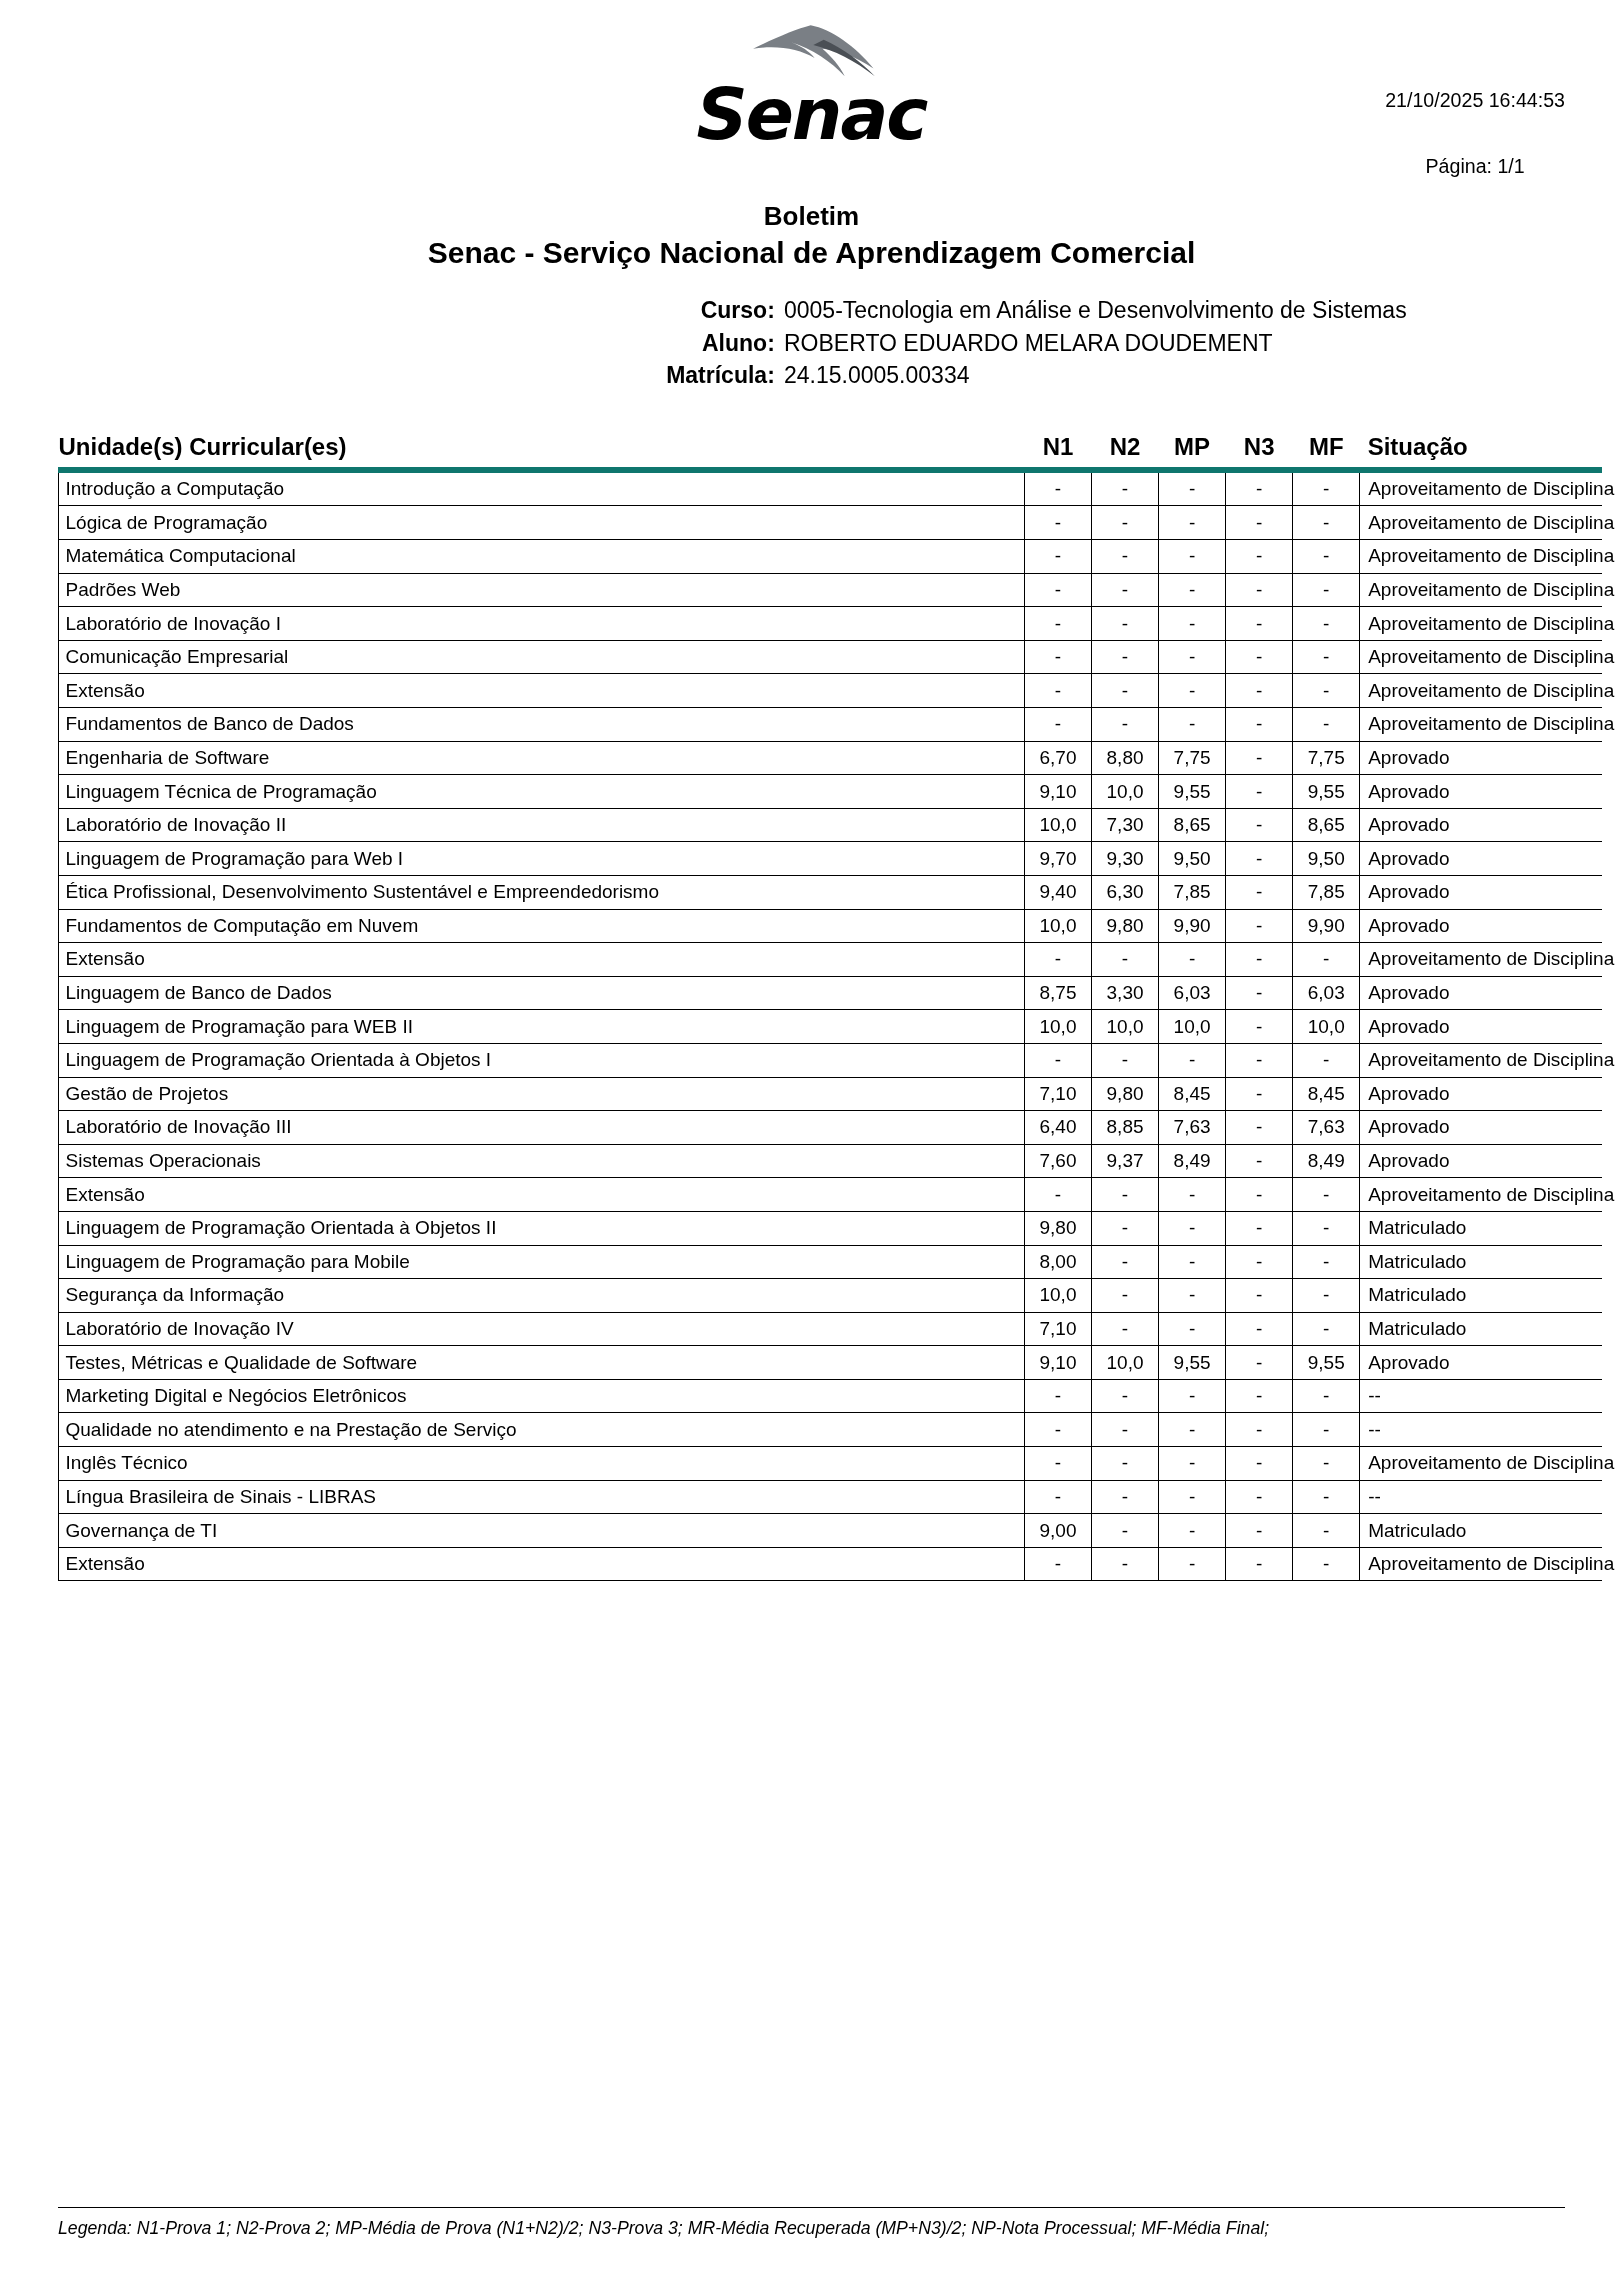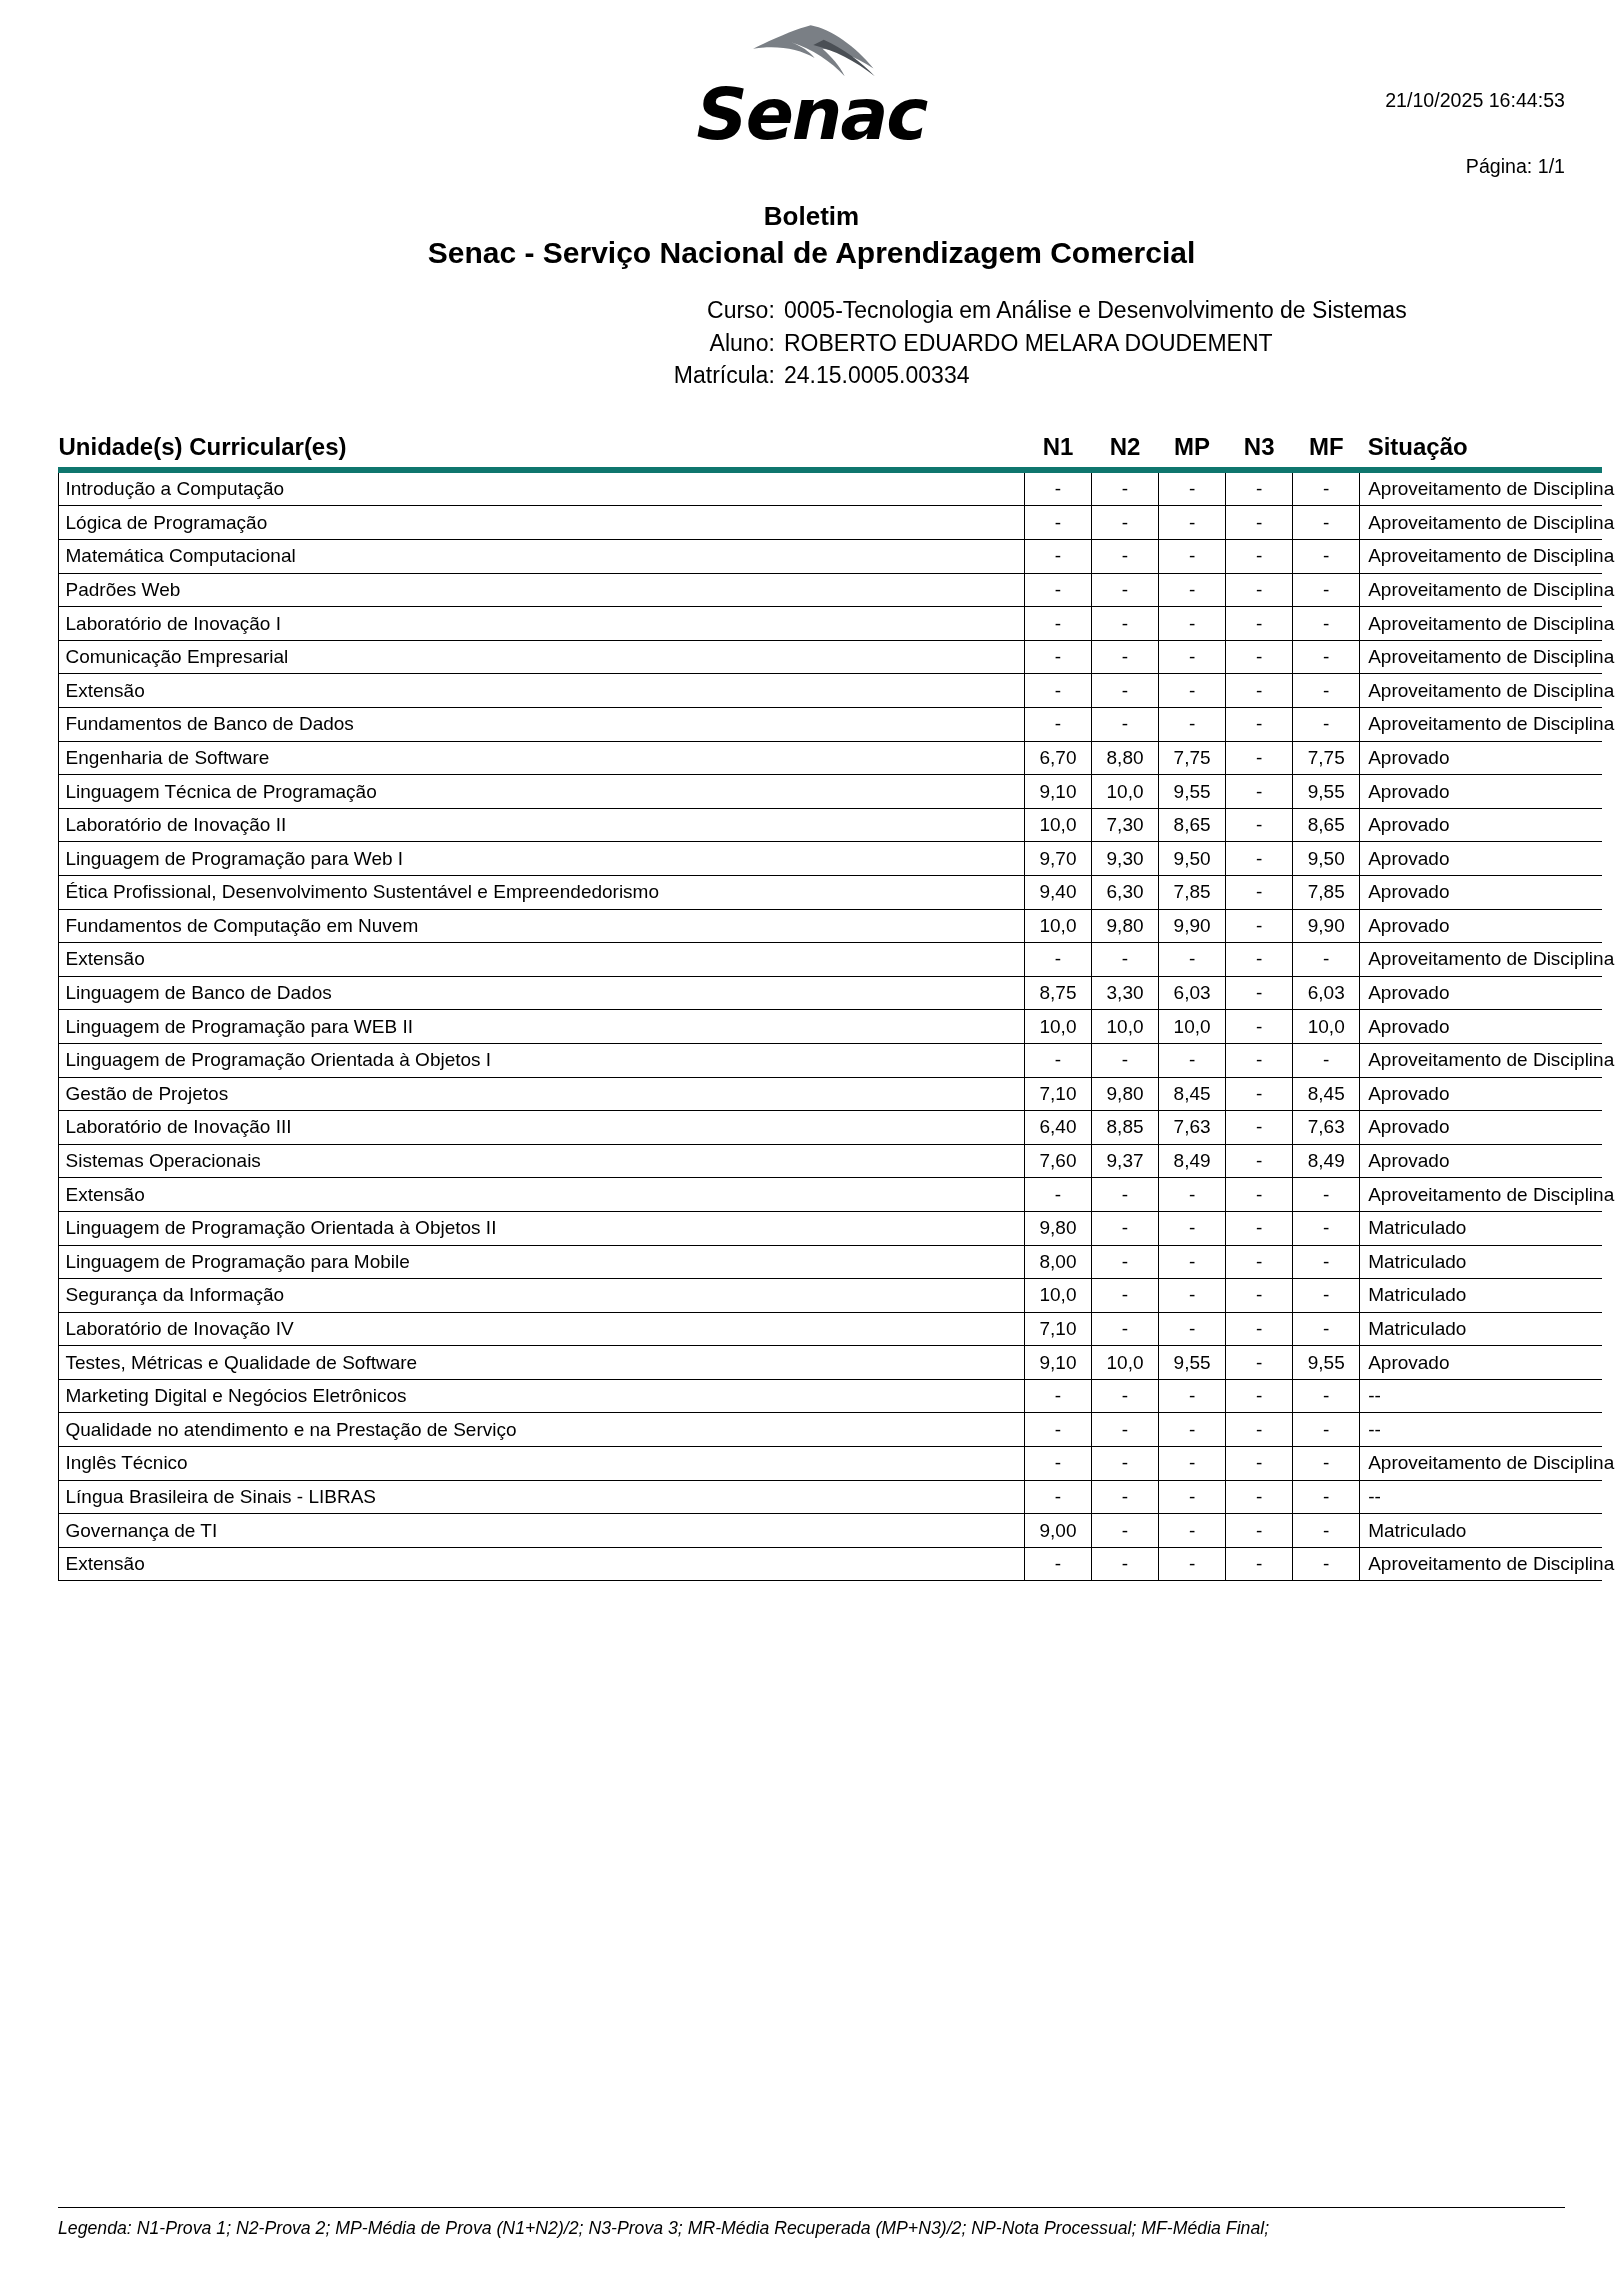--- a/index.html
+++ b/index.html
@@ -30,21 +30,21 @@
   }
   .meta {
     position: absolute;
     right: 0;
     top: 85px;
     text-align: right;
     font-size: 19.6px;
     line-height: 1.55;
   }
   .meta div { white-space: nowrap; }
-  .meta .page-no { margin-top: 36px; }
+  .meta .page-no { margin-top: 36px; text-align: center; }
 
   .logo-wrap {
     position: absolute;
     left: 50%;
     transform: translateX(-50%);
     top: 19.6px;
     width: 281px;
     text-align: center;
   }
   .logo-swoosh {
@@ -86,21 +86,21 @@
     margin-top: 98px;
     padding-left: 589px;
     font-size: 23px;
     line-height: 1.42;
   }
   .info-row {
     display: flex;
     align-items: baseline;
   }
   .info-label {
-    font-weight: normal;
+    font-weight: bold;
     text-align: right;
     width: 137px;
     flex: 0 0 137px;
     padding-right: 9.2px;
     box-sizing: border-box;
     white-space: nowrap;
   }
   .info-value { white-space: nowrap; }
 
   

